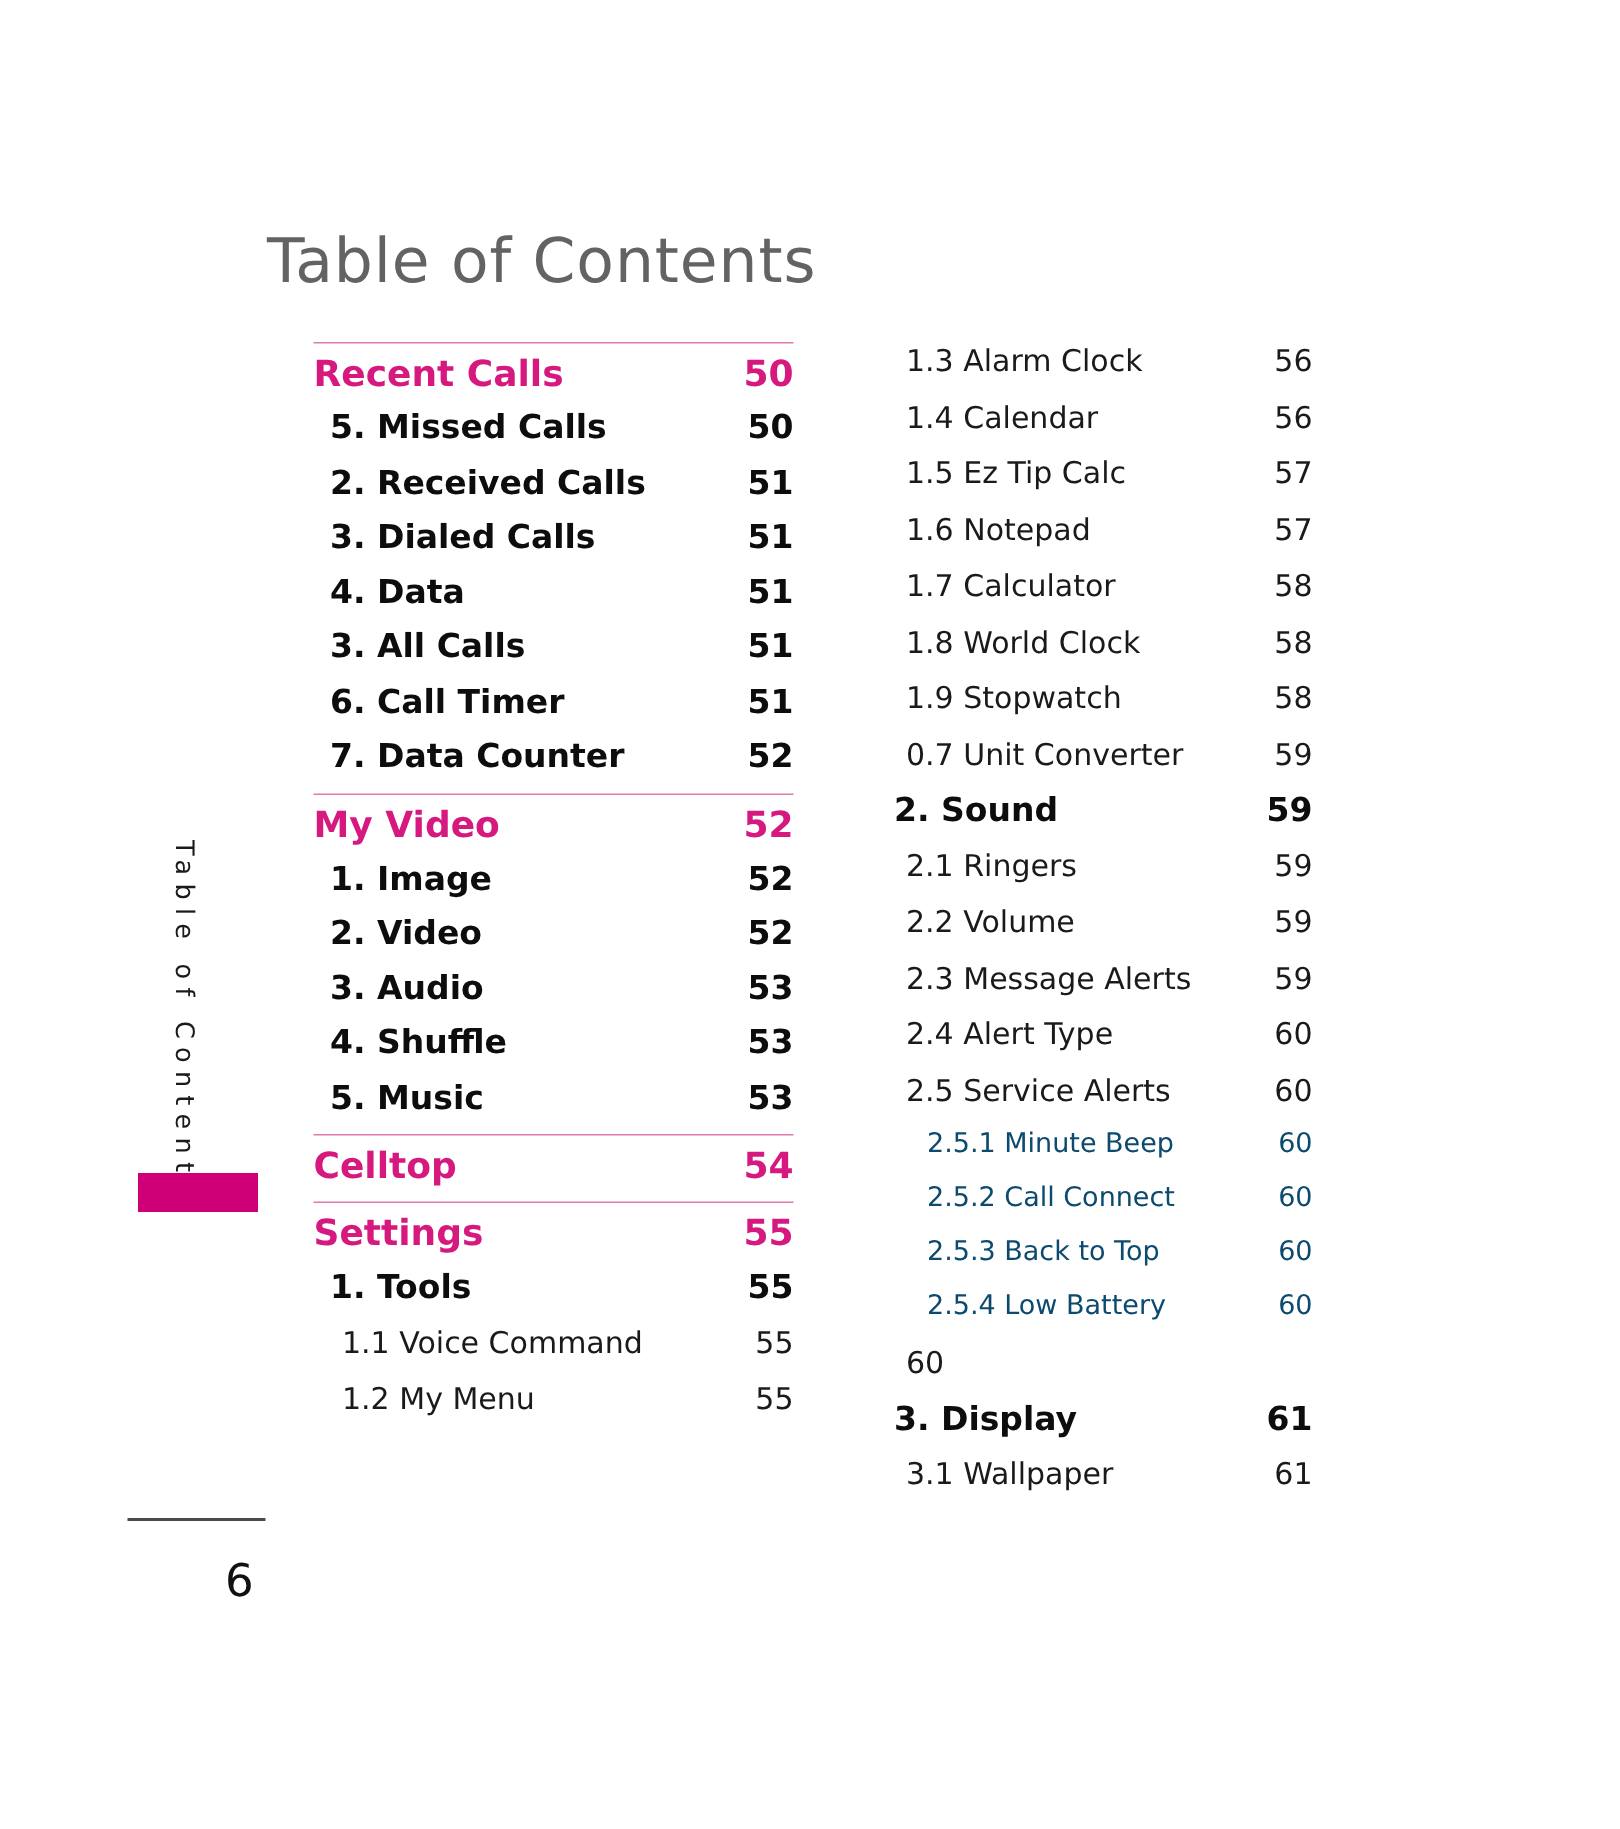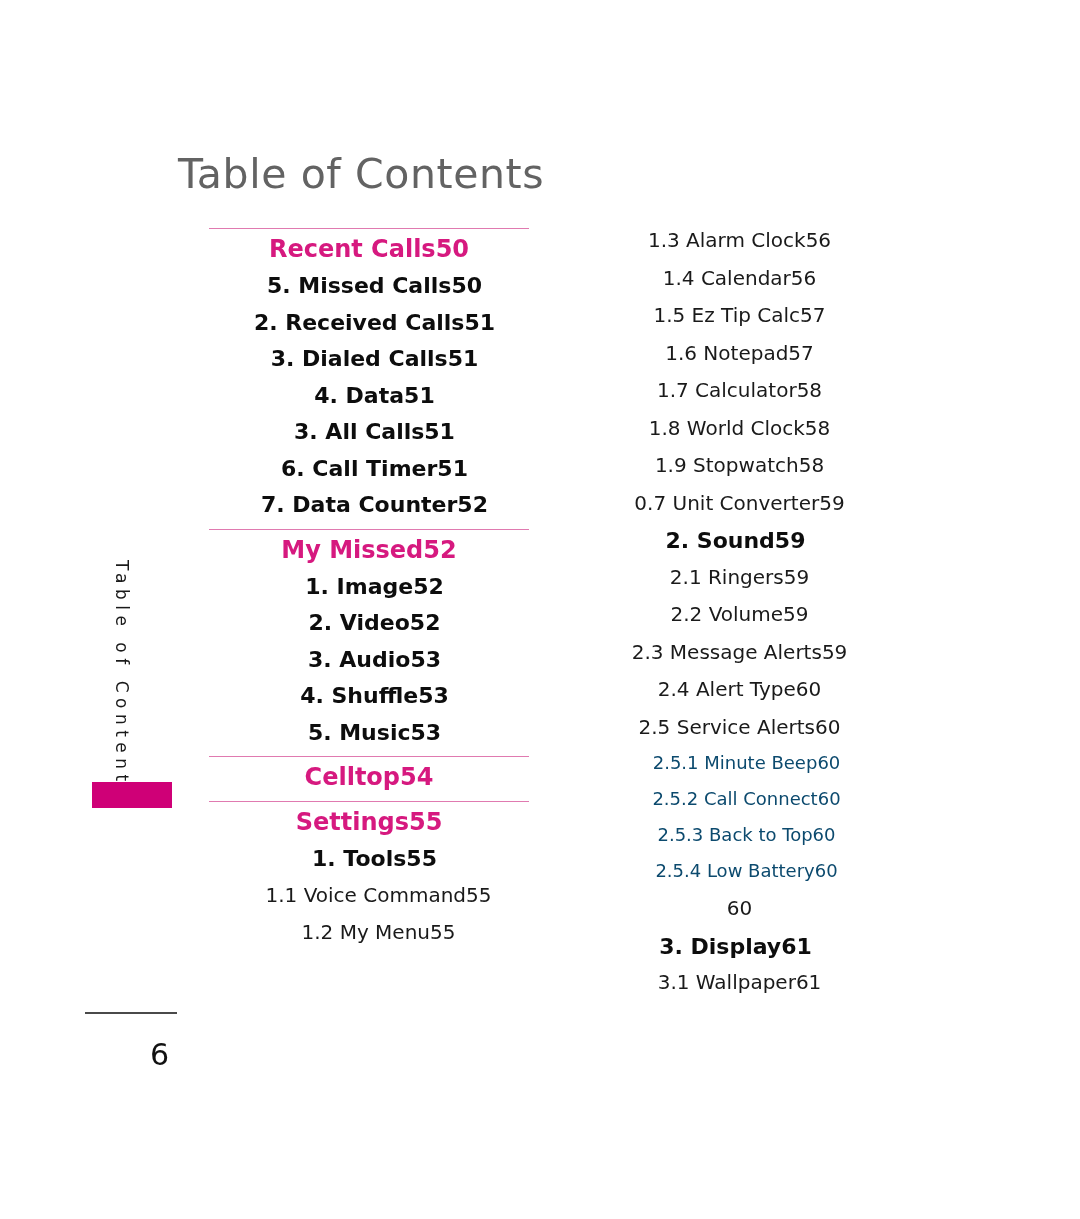--- a/index.html
+++ b/index.html
@@ -88,21 +88,21 @@
     position: absolute;
     top: 228px;
   }
   .col-left  { left: 209px; width: 320px; }
   .col-right { left: 585px; width: 290px; }
 
   
   .toc-row {
     display: flex;
     align-items: baseline;
-    justify-content: center;
+    justify-content: space-between;
     white-space: nowrap;
   }
   .toc-row .lbl { flex: 0 1 auto; }
   .toc-row .pg  { flex: 0 0 auto; text-align: right; }
 
   
   .row-section {
     color: #d6197f;
     font-weight: 700;
     font-size: 24px;
@@ -188,21 +188,21 @@
       <div class="toc-row row-l1">
         <span class="lbl">6. Call Timer</span>
         <span class="pg">51</span>
       </div>
       <div class="toc-row row-l1">
         <span class="lbl">7. Data Counter</span>
         <span class="pg">52</span>
       </div>
       <div class="divider"></div>
       <div class="toc-row row-section">
-        <span class="lbl">My Missed</span>
+        <span class="lbl">My Video</span>
         <span class="pg">52</span>
       </div>
       <div class="toc-row row-l1">
         <span class="lbl">1. Image</span>
         <span class="pg">52</span>
       </div>
       <div class="toc-row row-l1">
         <span class="lbl">2. Video</span>
         <span class="pg">52</span>
       </div>

